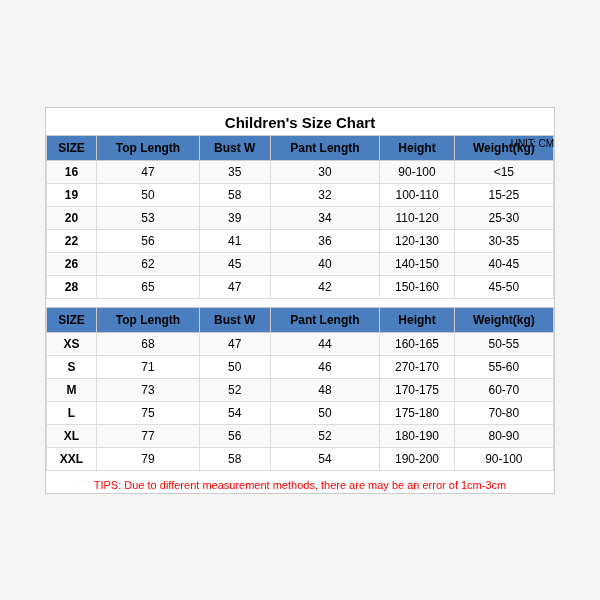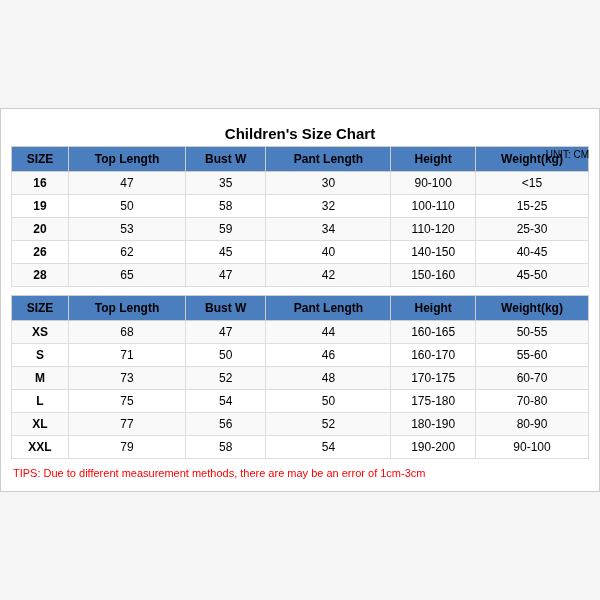--- a/index.html
+++ b/index.html
@@ -8,22 +8,21 @@
       height: 600px;
       background: #f5f5f5;
       display: flex;
       align-items: center;
       justify-content: center;
       font-family: Arial, sans-serif;
     }
     .chart-container {
       background: #fff;
       border: 1px solid #ccc;
-      width: 600px;
-      padding: 10px;
+      width: 510px;
     }
     .section-title {
       text-align: center;
       font-weight: bold;
       font-size: 15px;
       padding: 6px 0 4px 0;
       position: relative;
     }
     .unit-label {
       position: absolute;
@@ -57,21 +56,21 @@
     tr:nth-child(even) td {
       background: #fff;
     }
     td:first-child {
       font-weight: bold;
     }
     .section-divider {
       height: 8px;
     }
     .tips {
-      text-align: left;
+      text-align: center;
       font-size: 11px;
       color: red;
       margin-top: 6px;
       padding: 2px;
     }
   </style>
 </head>
 <body>
 
 <div class="chart-container">
@@ -105,24 +104,32 @@
           <td>19</td>
           <td>50</td>
           <td>58</td>
           <td>32</td>
           <td>100-110</td>
           <td>15-25</td>
         </tr>
         <tr>
           <td>20</td>
           <td>53</td>
-          <td>59</td>
+          <td>39</td>
           <td>34</td>
           <td>110-120</td>
           <td>25-30</td>
+        </tr>
+        <tr>
+          <td>22</td>
+          <td>56</td>
+          <td>41</td>
+          <td>36</td>
+          <td>120-130</td>
+          <td>30-35</td>
         </tr>
         <tr>
           <td>26</td>
           <td>62</td>
           <td>45</td>
           <td>40</td>
           <td>140-150</td>
           <td>40-45</td>
         </tr>
         <tr>
@@ -157,21 +164,21 @@
           <td>47</td>
           <td>44</td>
           <td>160-165</td>
           <td>50-55</td>
         </tr>
         <tr>
           <td>S</td>
           <td>71</td>
           <td>50</td>
           <td>46</td>
-          <td>160-170</td>
+          <td>270-170</td>
           <td>55-60</td>
         </tr>
         <tr>
           <td>M</td>
           <td>73</td>
           <td>52</td>
           <td>48</td>
           <td>170-175</td>
           <td>60-70</td>
         </tr>

